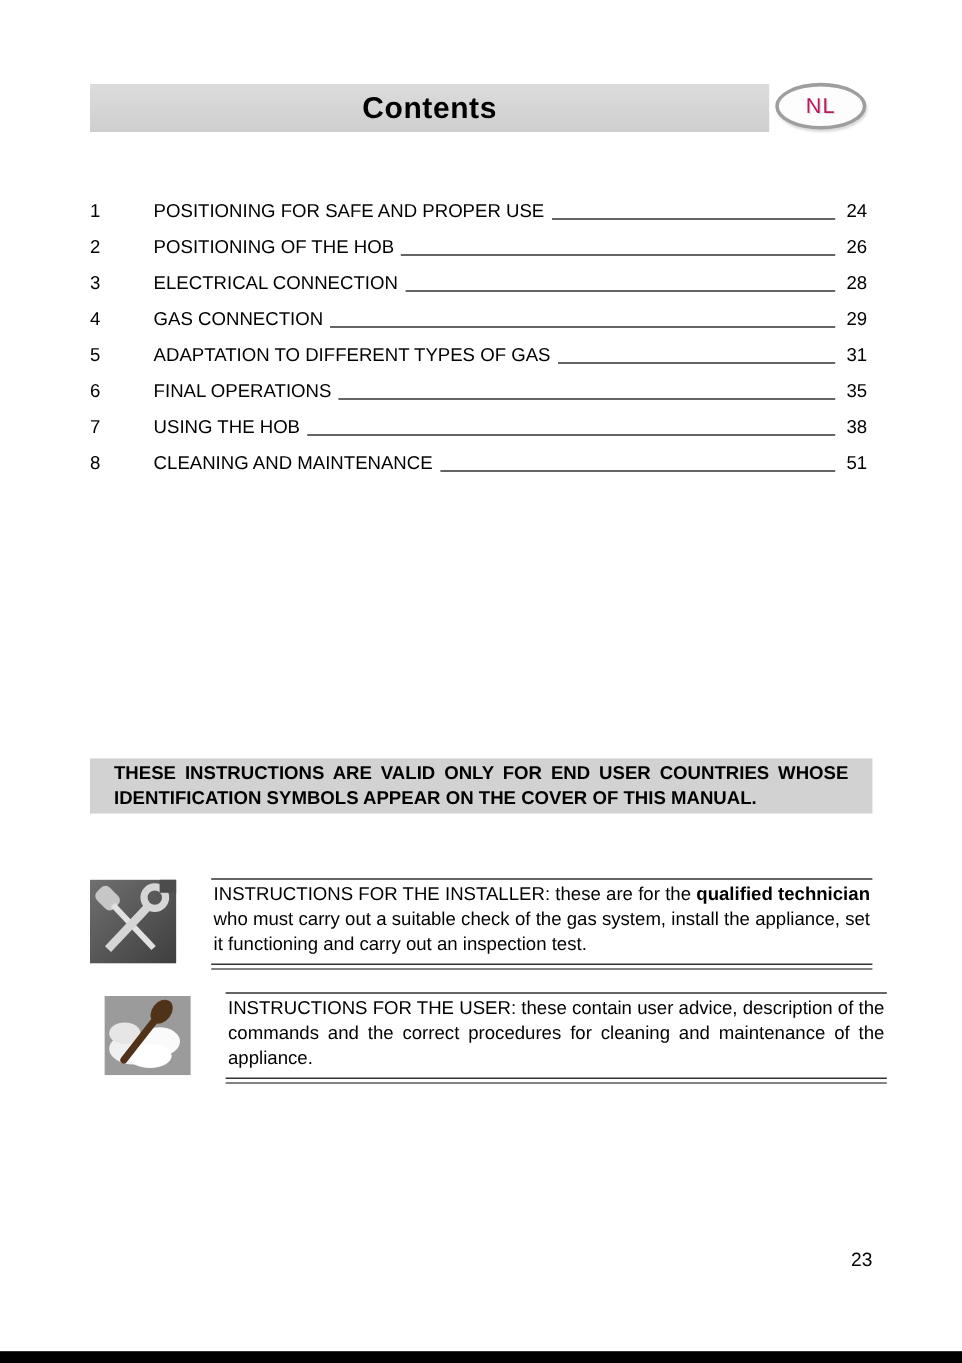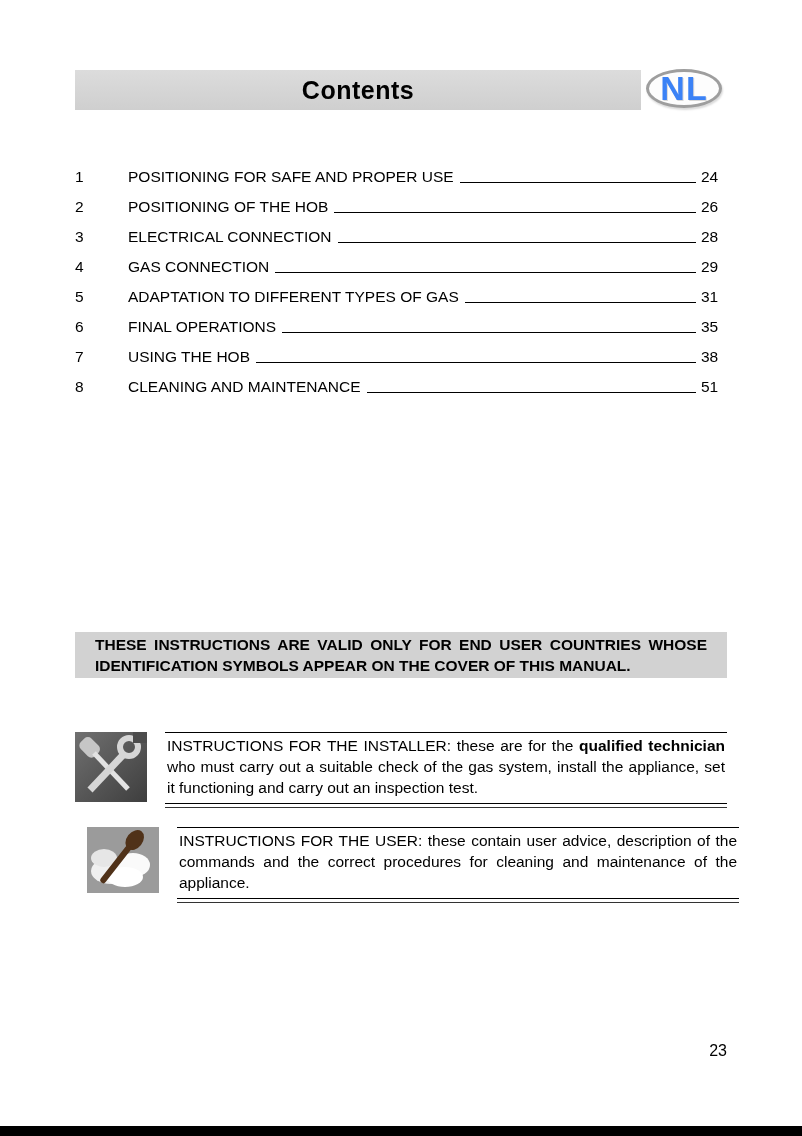--- a/index.html
+++ b/index.html
@@ -44,23 +44,23 @@
     border: 3px solid #9e9e9e;
     border-radius: 50%;
     box-sizing: border-box;
     background: #fdfdfd;
     display: flex;
     align-items: center;
     justify-content: center;
     box-shadow: 1px 2px 2px rgba(0,0,0,0.15);
   }
   .nl-badge span {
-    font-size: 34px;
-    font-weight: bold;
-    color: #3b82f6;
+    font-size: 18px;
+    font-weight: normal;
+    color: #be185d;
     letter-spacing: 1px;
     text-shadow: 1px 1px 0 #d9d9d9;
   }
 
   
   .toc {
     position: absolute;
     left: 75px;
     top: 156px;
     width: 652px;
@@ -81,21 +81,21 @@
   }
   .toc-leader {
     flex: 1 1 auto;
     border-bottom: 1.6px solid #000;
     margin-bottom: 3px;
     margin-right: 5px;
     min-width: 20px;
   }
   .toc-page {
     flex: 0 0 26px;
-    text-align: left;
+    text-align: center;
   }
 
   
   .notice {
     position: absolute;
     left: 75px;
     top: 632px;
     width: 652px;
     box-sizing: border-box;
     background: #d2d2d2;
@@ -105,22 +105,22 @@
     text-align: justify;
     padding: 2px 20px;
   }
 
   
   .section {
     position: absolute;
     left: 75px;
     width: 652px;
     display: flex;
-    gap: 18px;
-    align-items: flex-start;
+    gap: 29px;
+    align-items: center;
   }
   .section-installer { top: 732px; }
   .section-user { top: 827px; padding-left: 12px; }
   .icon-box {
     flex: 0 0 72px;
     line-height: 0;
   }
   .icon-box svg { display: block; }
   .text-block {
     position: relative;

